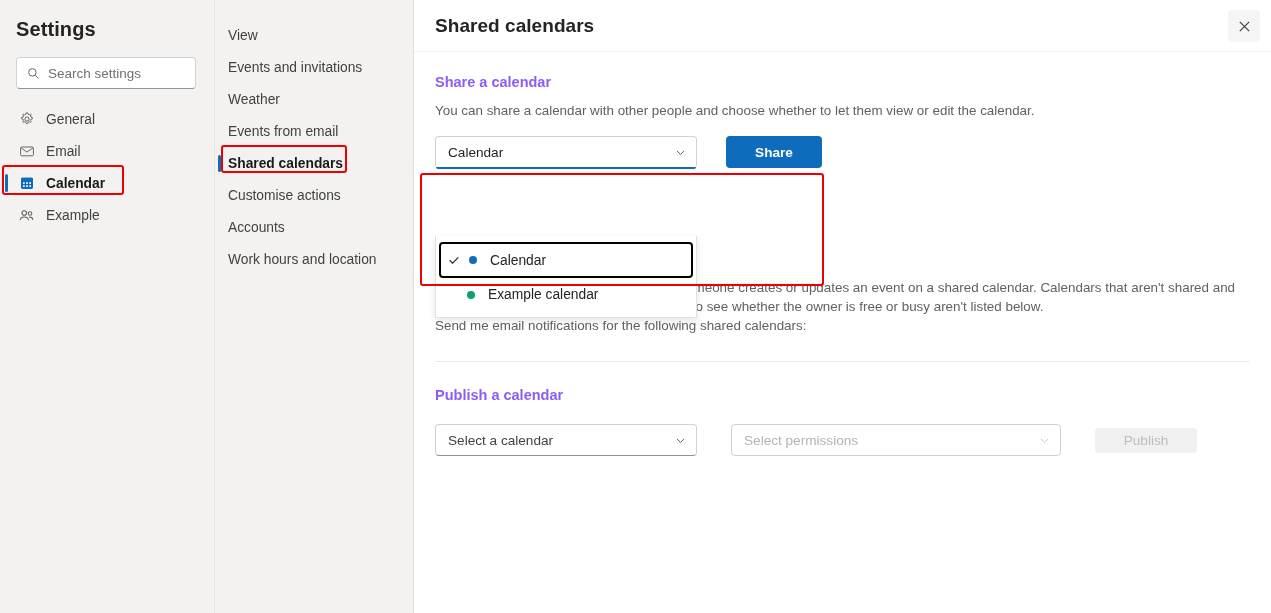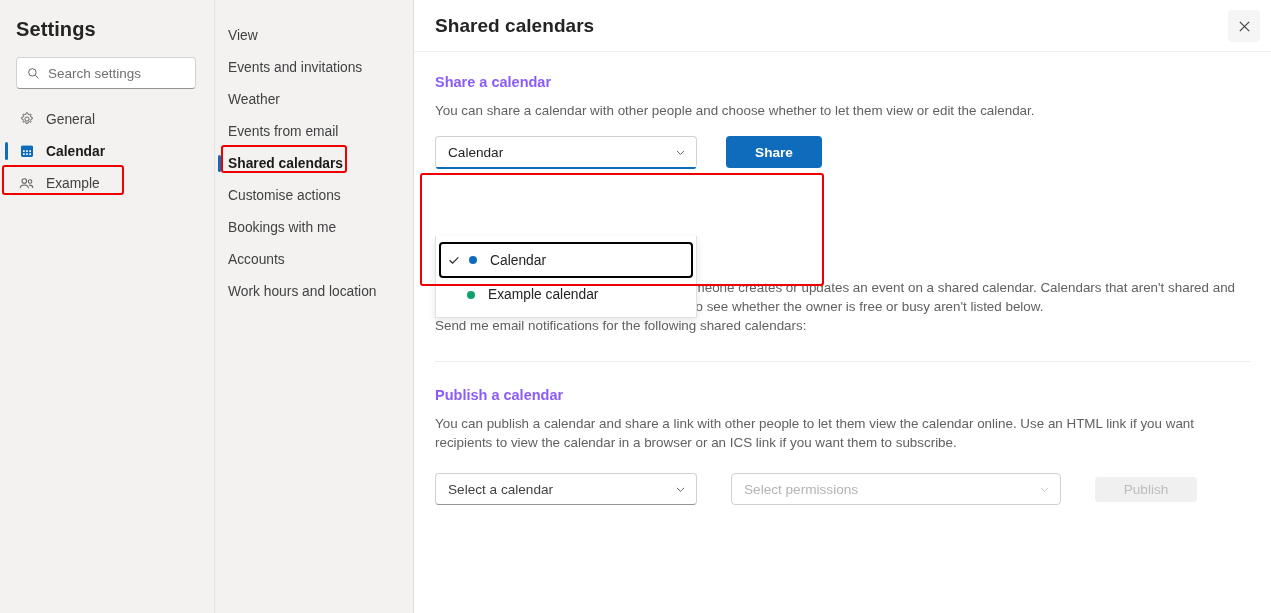--- a/index.html
+++ b/index.html
@@ -306,20 +306,29 @@
       <div class="nav-item">
         <span class="nav-icon">
           <svg width="16" height="16" viewBox="0 0 20 20" fill="none" stroke="currentColor" stroke-width="1.2">
             <circle cx="10" cy="10" r="2.6"></circle>
             <path d="M10 2.3l1 .1.4 1.7 1.5.6 1.5-.9.8.8-.9 1.5.6 1.5 1.7.4.1 1-.1 1-1.7.4-.6 1.5.9 1.5-.8.8-1.5-.9-1.5.6-.4 1.7-1 .1-1-.1-.4-1.7-1.5-.6-1.5.9-.8-.8.9-1.5-.6-1.5-1.7-.4-.1-1 .1-1 1.7-.4.6-1.5-.9-1.5.8-.8 1.5.9 1.5-.6.4-1.7z"></path>
           </svg>
         </span>
         <span class="lbl">General</span>
       </div>
 
+      <div class="nav-item">
+        <span class="nav-icon">
+          <svg width="16" height="16" viewBox="0 0 20 20" fill="none" stroke="currentColor" stroke-width="1.2">
+            <rect x="2" y="5" width="16" height="11" rx="1.6"></rect>
+            <path d="M2.6 6.2 L10 11.4 L17.4 6.2"></path>
+          </svg>
+        </span>
+        <span class="lbl">Email</span>
+      </div>
 
       <div class="nav-item selected">
         <span class="sel-bar"></span>
         <span class="nav-icon">
           <svg width="16" height="16" viewBox="0 0 20 20">
             <rect x="2.5" y="3.5" width="15" height="14" rx="1.8" fill="#0f6cbd"></rect>
             <rect x="2.5" y="3.5" width="15" height="3.6" rx="1.8" fill="#0f6cbd"></rect>
             <g fill="#ffffff">
               <rect x="5" y="9" width="2.2" height="2.2" rx=".5"></rect>
               <rect x="8.9" y="9" width="2.2" height="2.2" rx=".5"></rect>
@@ -353,21 +362,20 @@
   <div class="midcol">
     <div class="mid-item">View</div>
     <div class="mid-item">Events and invitations</div>
     <div class="mid-item">Weather</div>
     <div class="mid-item">Events from email</div>
     <div class="mid-item selected">
       <span class="mid-bar"></span>
       <span>Shared calendars</span>
     </div>
     <div class="mid-item">Customise actions</div>
-    <div class="mid-item">Bookings with me</div>
     <div class="mid-item">Accounts</div>
     <div class="mid-item">Work hours and location</div>
 
     <div class="redbox" style="left:221px; top:145px; width:126px; height:28px;"></div>
   </div>
 
   <div class="main">
 
     <div class="main-header">
       <div class="main-title">Shared calendars</div>
@@ -414,21 +422,20 @@
           <span class="dd-label">Example calendar</span>
         </div>
       </div>
 
       <div class="sec-desc wide" style="margin-top:110px;">You can receive email notifications when someone creates or updates an event on a shared calendar. Calendars that aren't shared and calendars where you only have permission to see whether the owner is free or busy aren't listed below.</div>
       <div class="sec-desc" style="">Send me email notifications for the following shared calendars:</div>
 
       <div class="divider"></div>
 
       <div class="sec-title" style="margin-top:25px;">Publish a calendar</div>
-      <div class="sec-desc wide">You can publish a calendar and share a link with other people to let them view the calendar online. Use an HTML link if you want recipients to view the calendar in a browser or an ICS link if you want them to subscribe.</div>
 
       <div class="pub-row">
         <div class="combo underline-grey">
           <span class="val" style="color:#424242">Select a calendar</span>
           <span class="chev">
             <svg width="13" height="13" viewBox="0 0 16 16" fill="none" stroke="currentColor" stroke-width="1.2">
               <path d="M3.6 6 L8 10.3 L12.4 6"></path>
             </svg>
           </span>
         </div>

